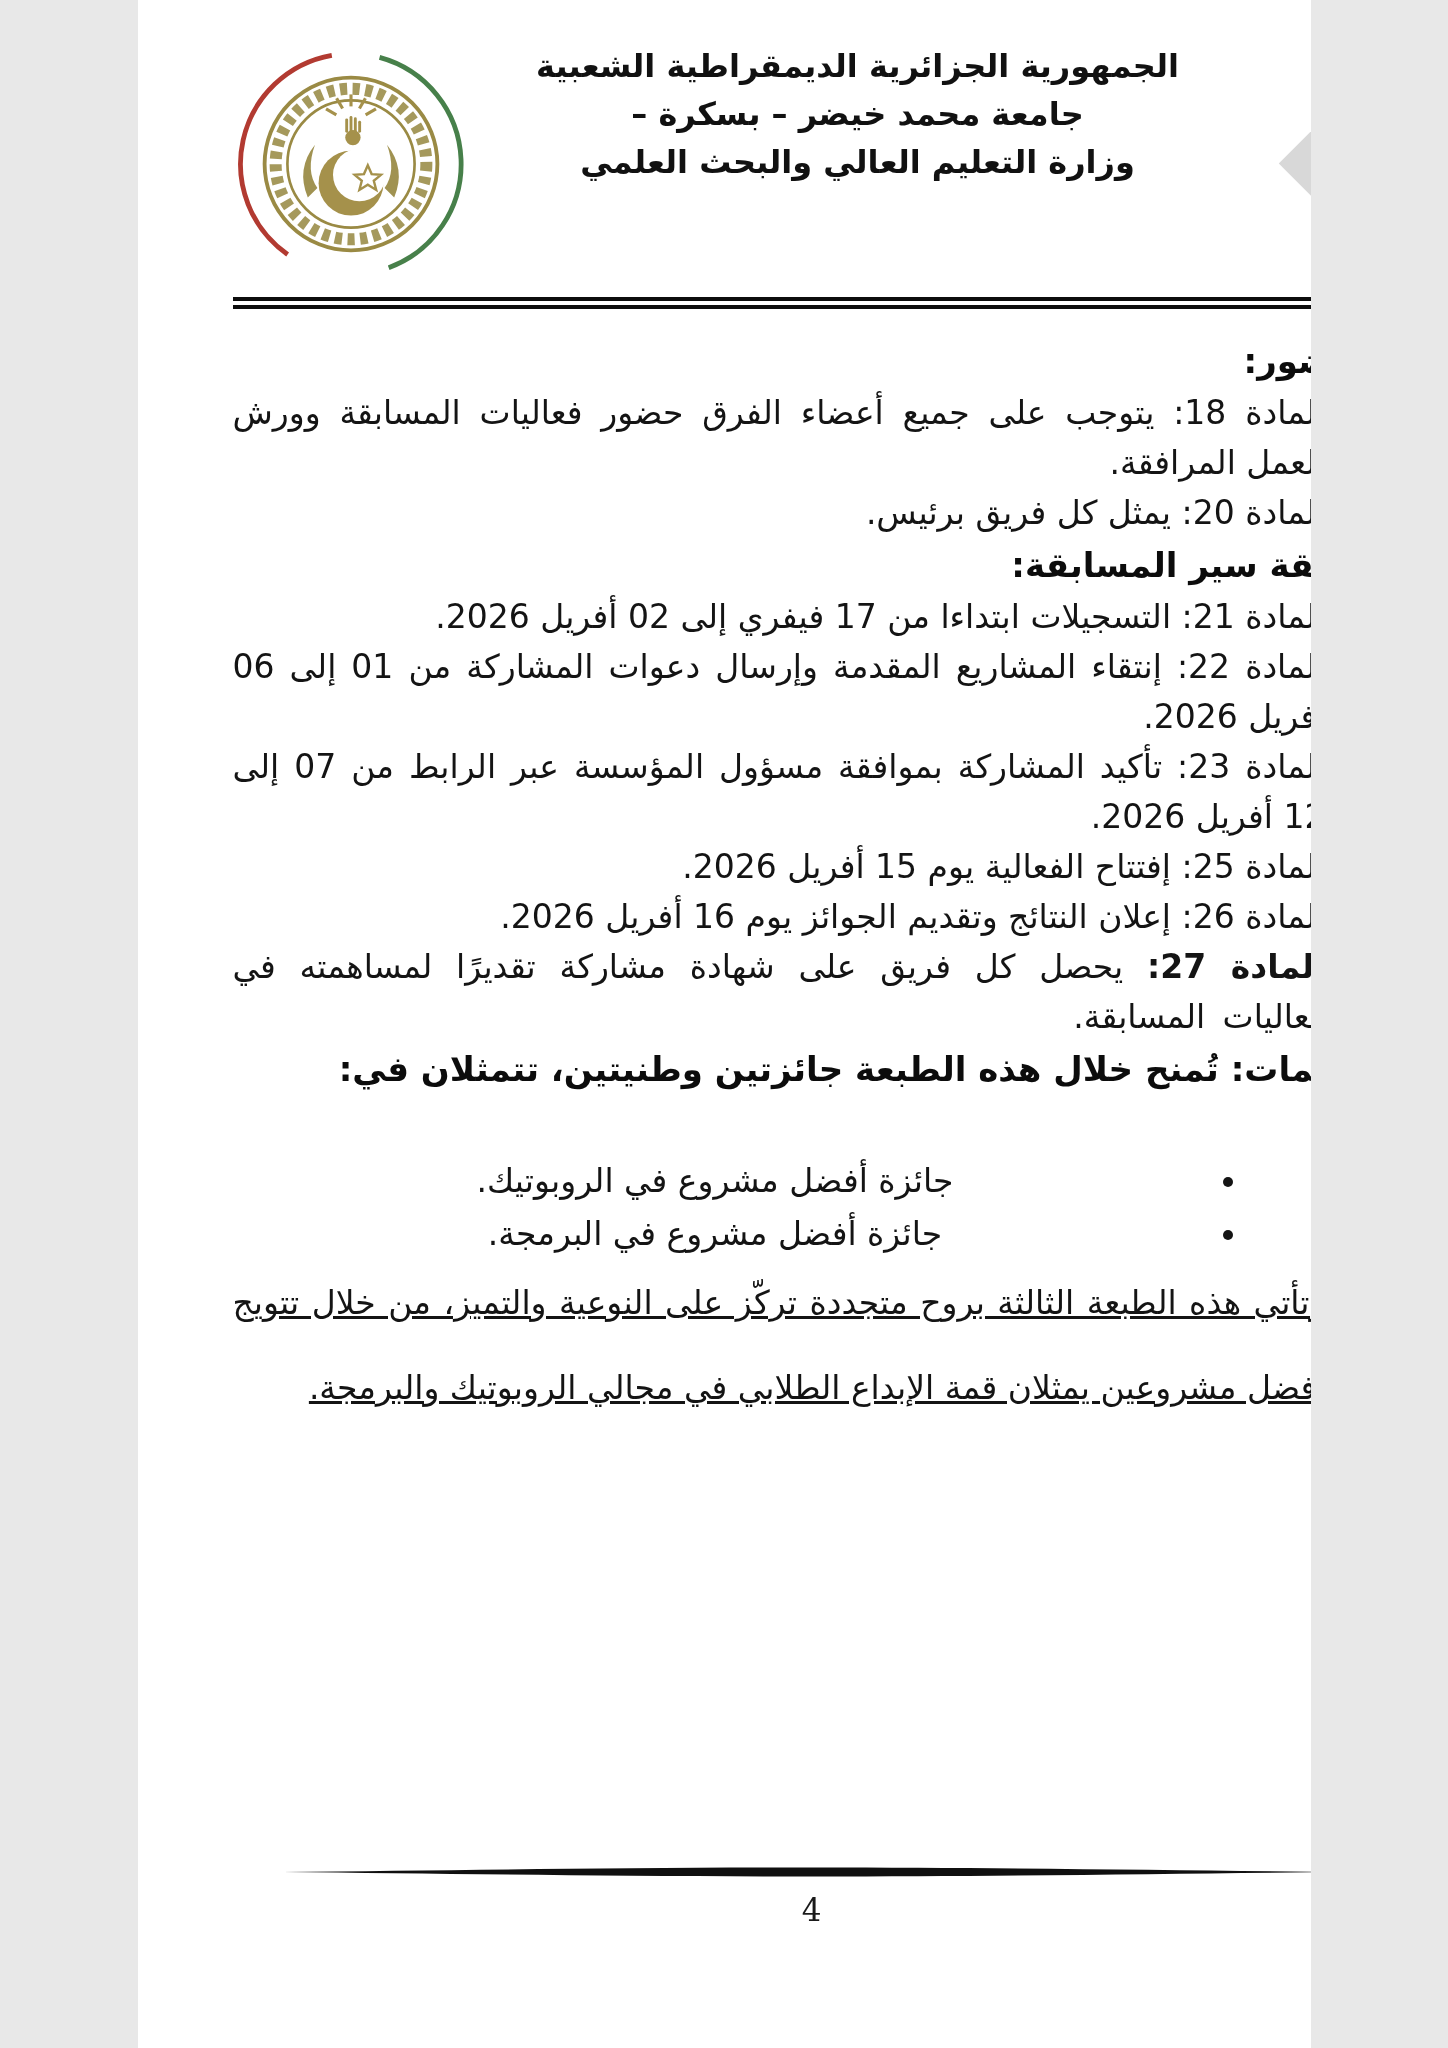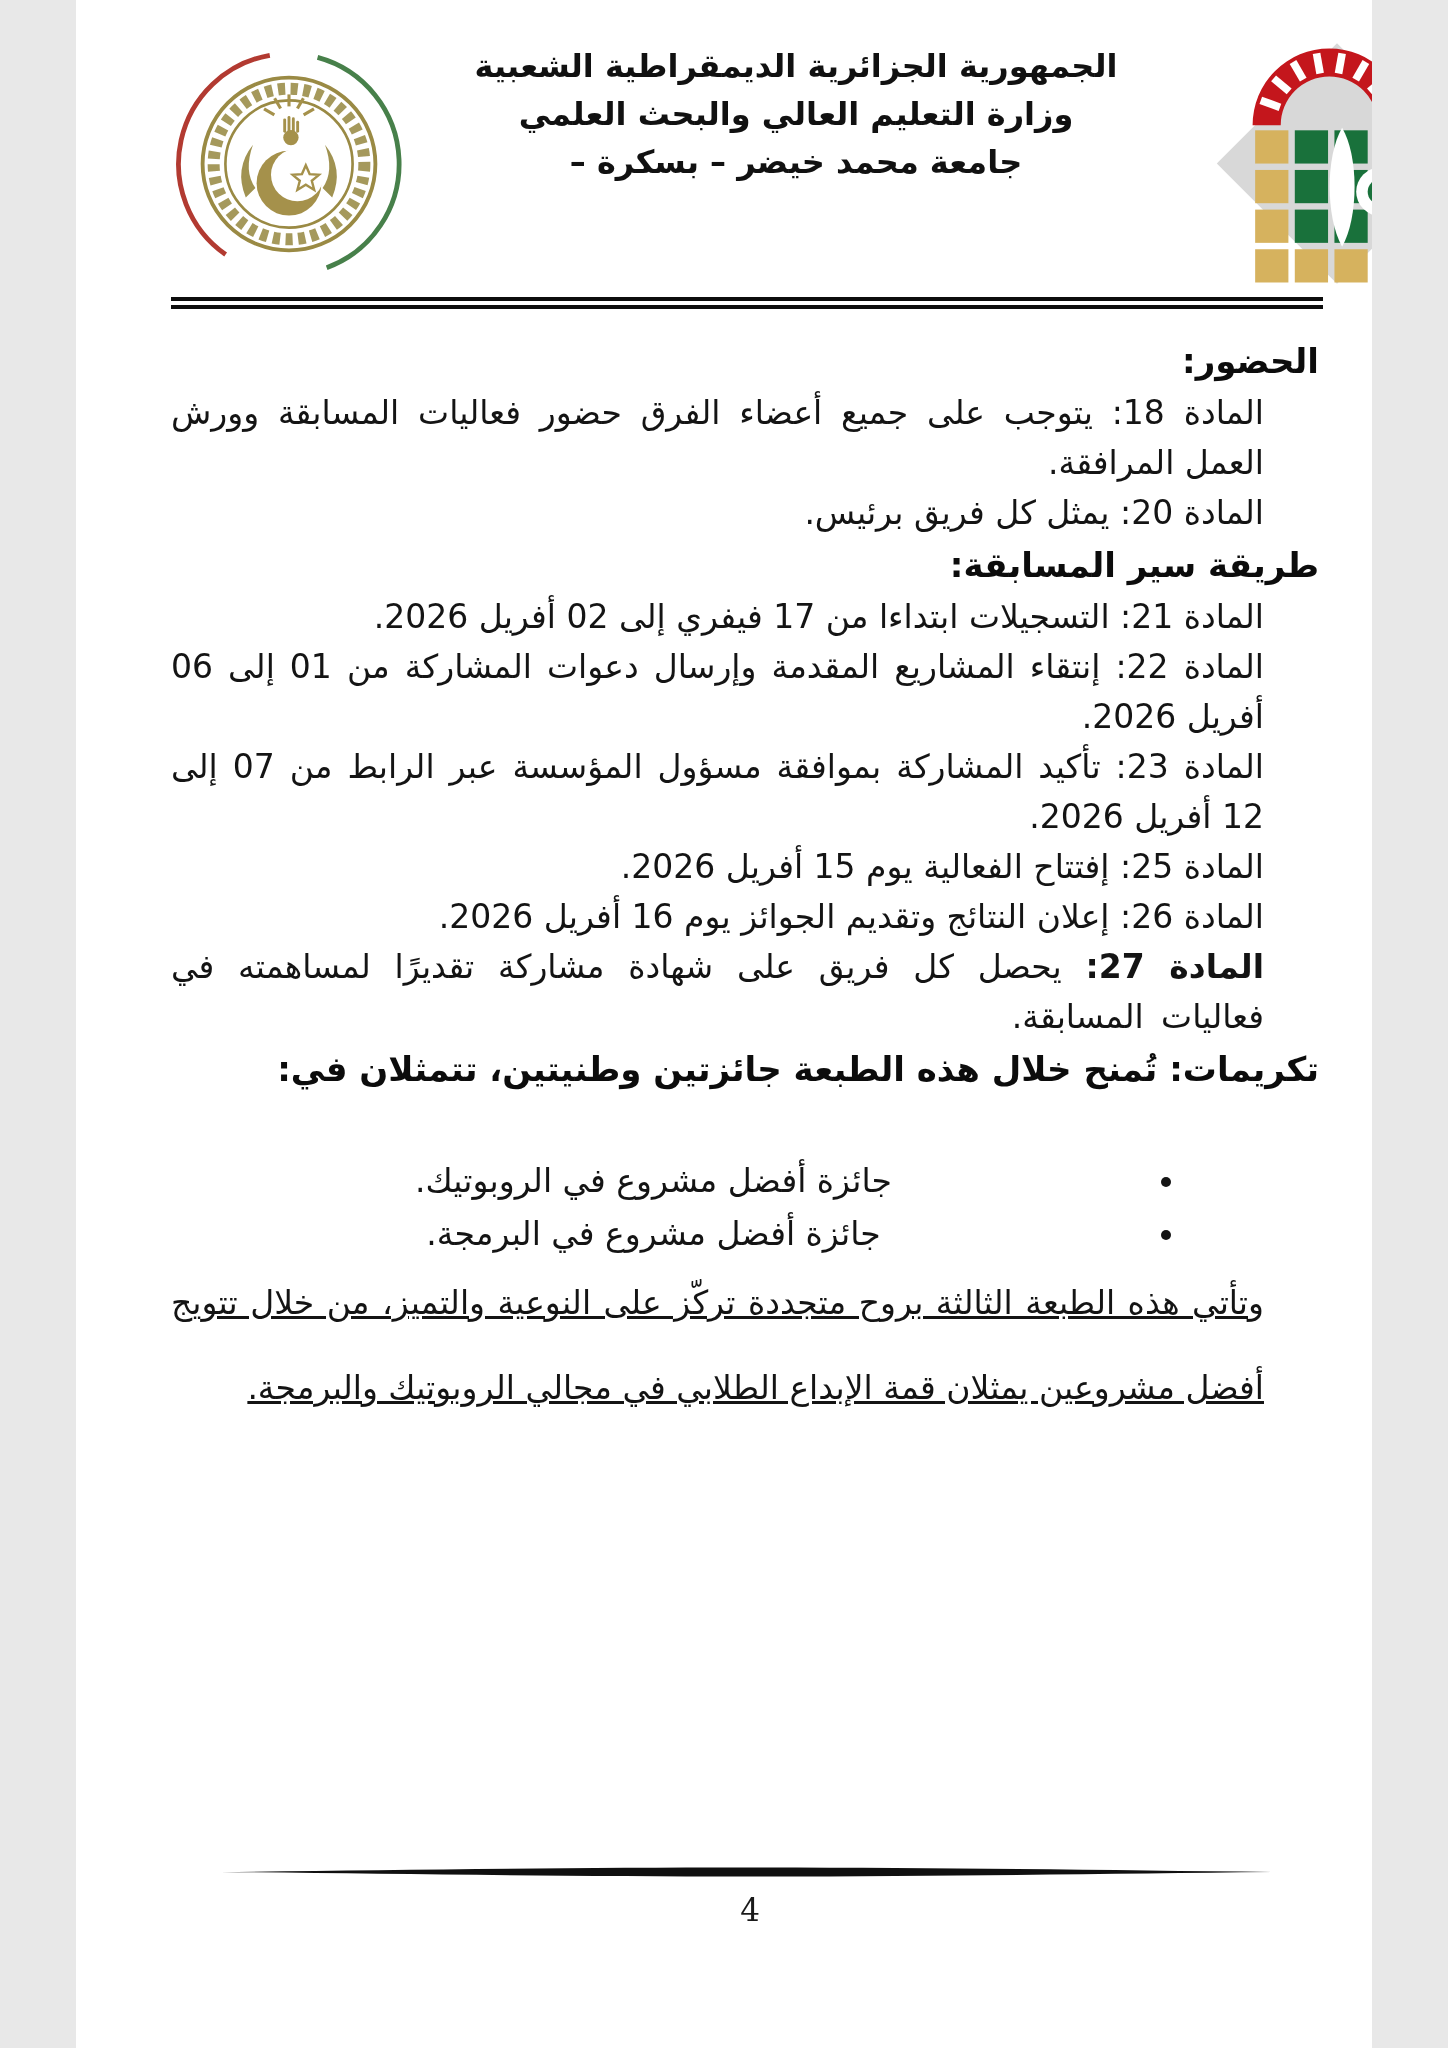--- a/index.html
+++ b/index.html
@@ -1,17 +1,17 @@
 <!DOCTYPE html>
 <html lang="ar"><head>
 <meta charset="utf-8">
 <style>
   html,body{margin:0;padding:0;background:#e8e8e8;}
   .page{
-    position:relative;width:1296px;height:2048px;background:#ffffff;
+    position:relative;width:1173px;height:2048px;background:#ffffff;
     margin:0 auto;overflow:hidden;
     font-family:"DejaVu Sans",sans-serif;color:#141414;
   }
   
   .hdr-text{
     position:absolute;top:42px;left:300px;width:840px;
     direction:rtl;text-align:center;
     font-size:32px;font-weight:bold;line-height:48px;color:#111;
   }
   .logo{position:absolute;}
@@ -76,22 +76,22 @@
       <rect x="47.6" y="31" width="1.2" height="6" rx="0.6"></rect>
       <rect x="49.4" y="30" width="1.2" height="7" rx="0.6"></rect>
       <rect x="51.2" y="30.5" width="1.2" height="6.5" rx="0.6"></rect>
       <rect x="53" y="32" width="1.2" height="5" rx="0.6"></rect>
       <circle cx="50.8" cy="39" r="3.2"></circle>
     </g>
   </svg>
 
   <div class="hdr-text">
     <div>الجمهورية الجزائرية الديمقراطية الشعبية</div>
+    <div>جامعة محمد خيضر – بسكرة –</div>
     <div>وزارة التعليم العالي والبحث العلمي</div>
-    <div>جامعة محمد خيضر – بسكرة –</div>
   </div>
 
   <svg class="logo logo-univ" viewBox="0 0 100 104" aria-hidden="true">
     <polygon points="50,6 97,53 50,100 3,53" fill="#d8d8d8"></polygon>
     <path d="M17,38 A30,30 0 0 1 77,38 L66,38 A19,19 0 0 0 28,38 Z" fill="#c4161c"></path>
     <g stroke="#ffffff" stroke-width="3">
       <line x1="66.3" y1="31" x2="73.8" y2="28.3"></line>
       <line x1="62.7" y1="24.8" x2="68.8" y2="19.7"></line>
       <line x1="57.3" y1="20.2" x2="61.3" y2="13.3"></line>
       <line x1="50.6" y1="17.8" x2="52" y2="9.9"></line>

